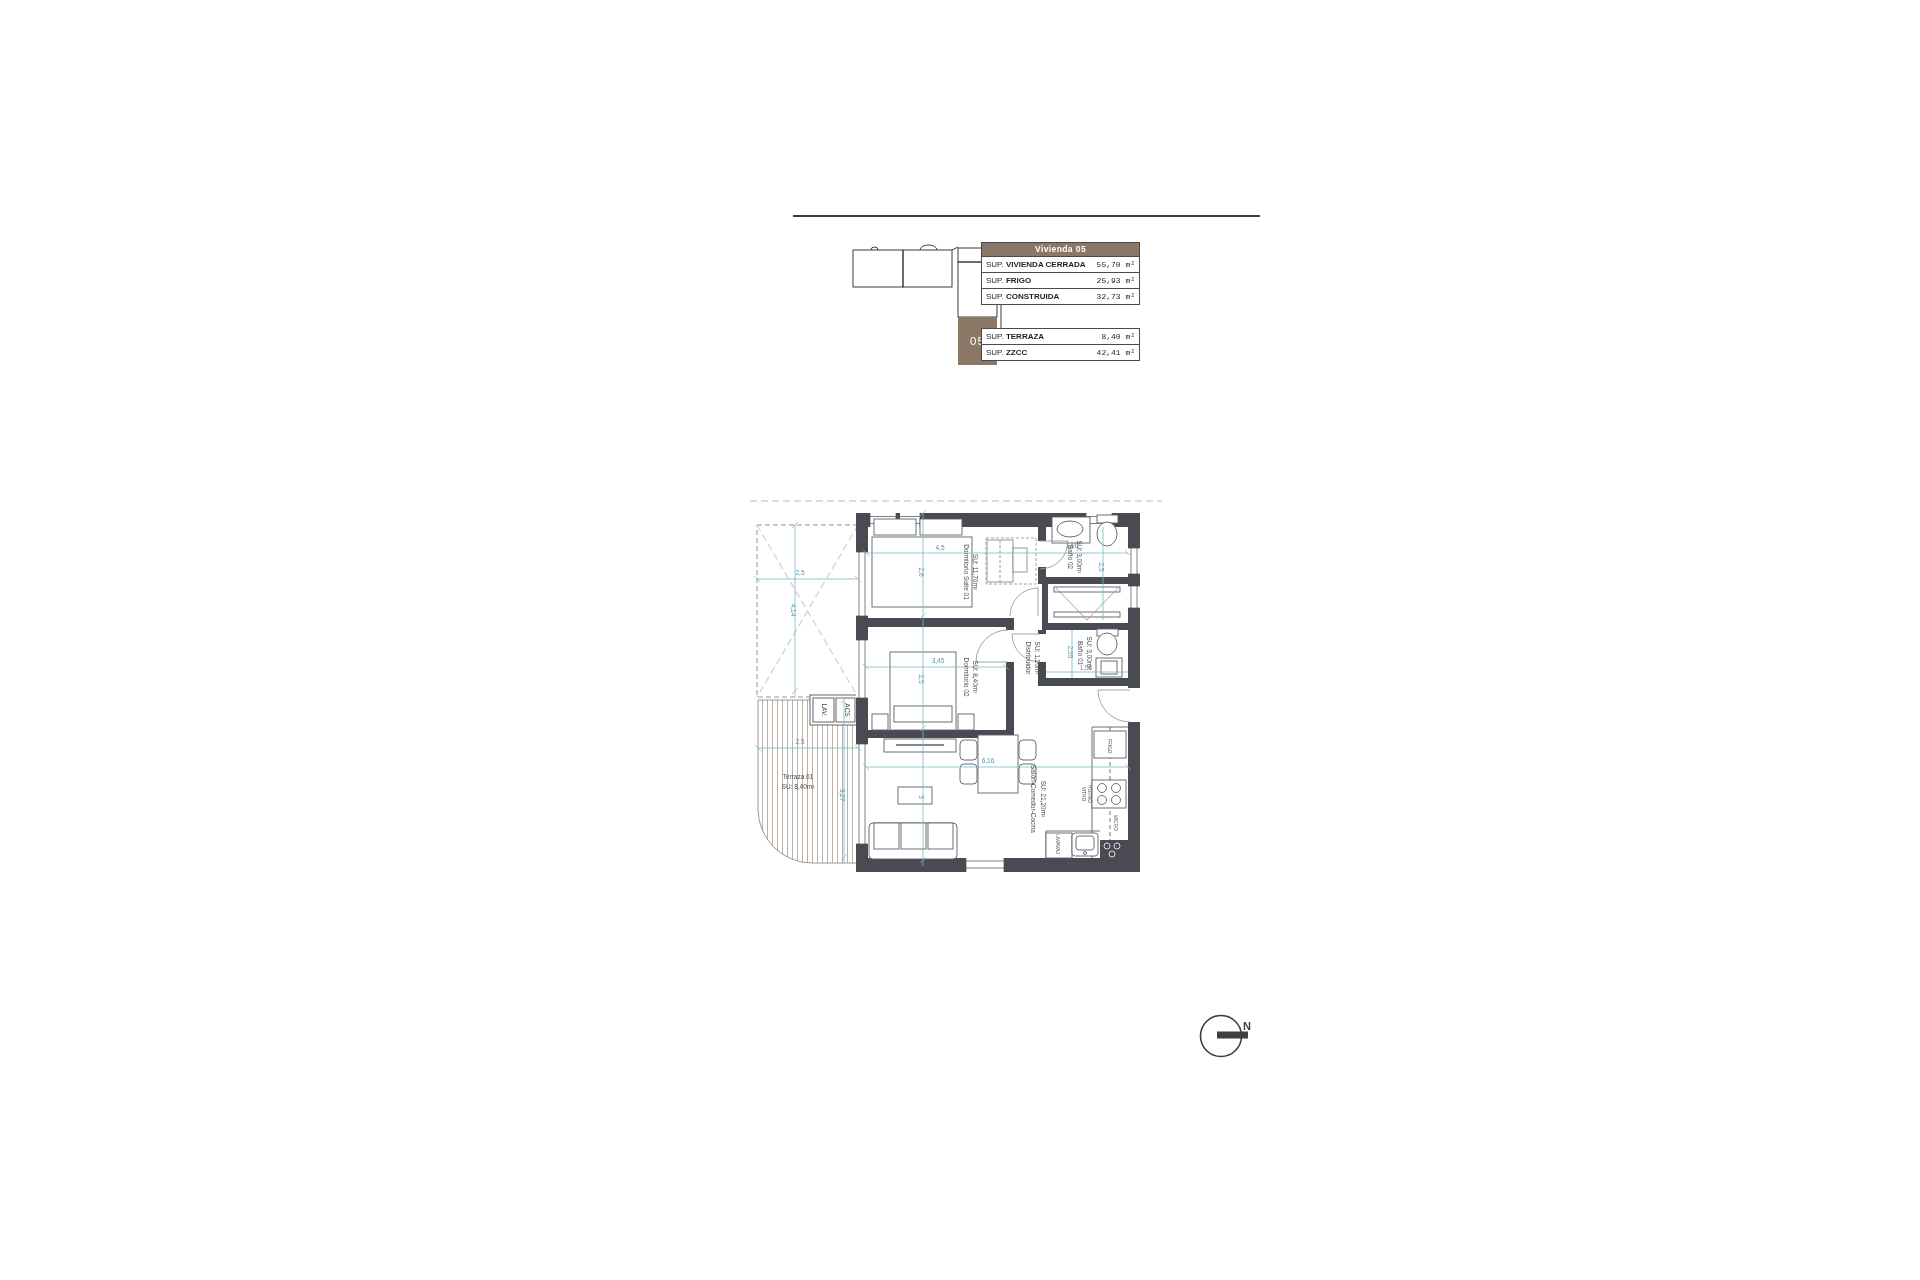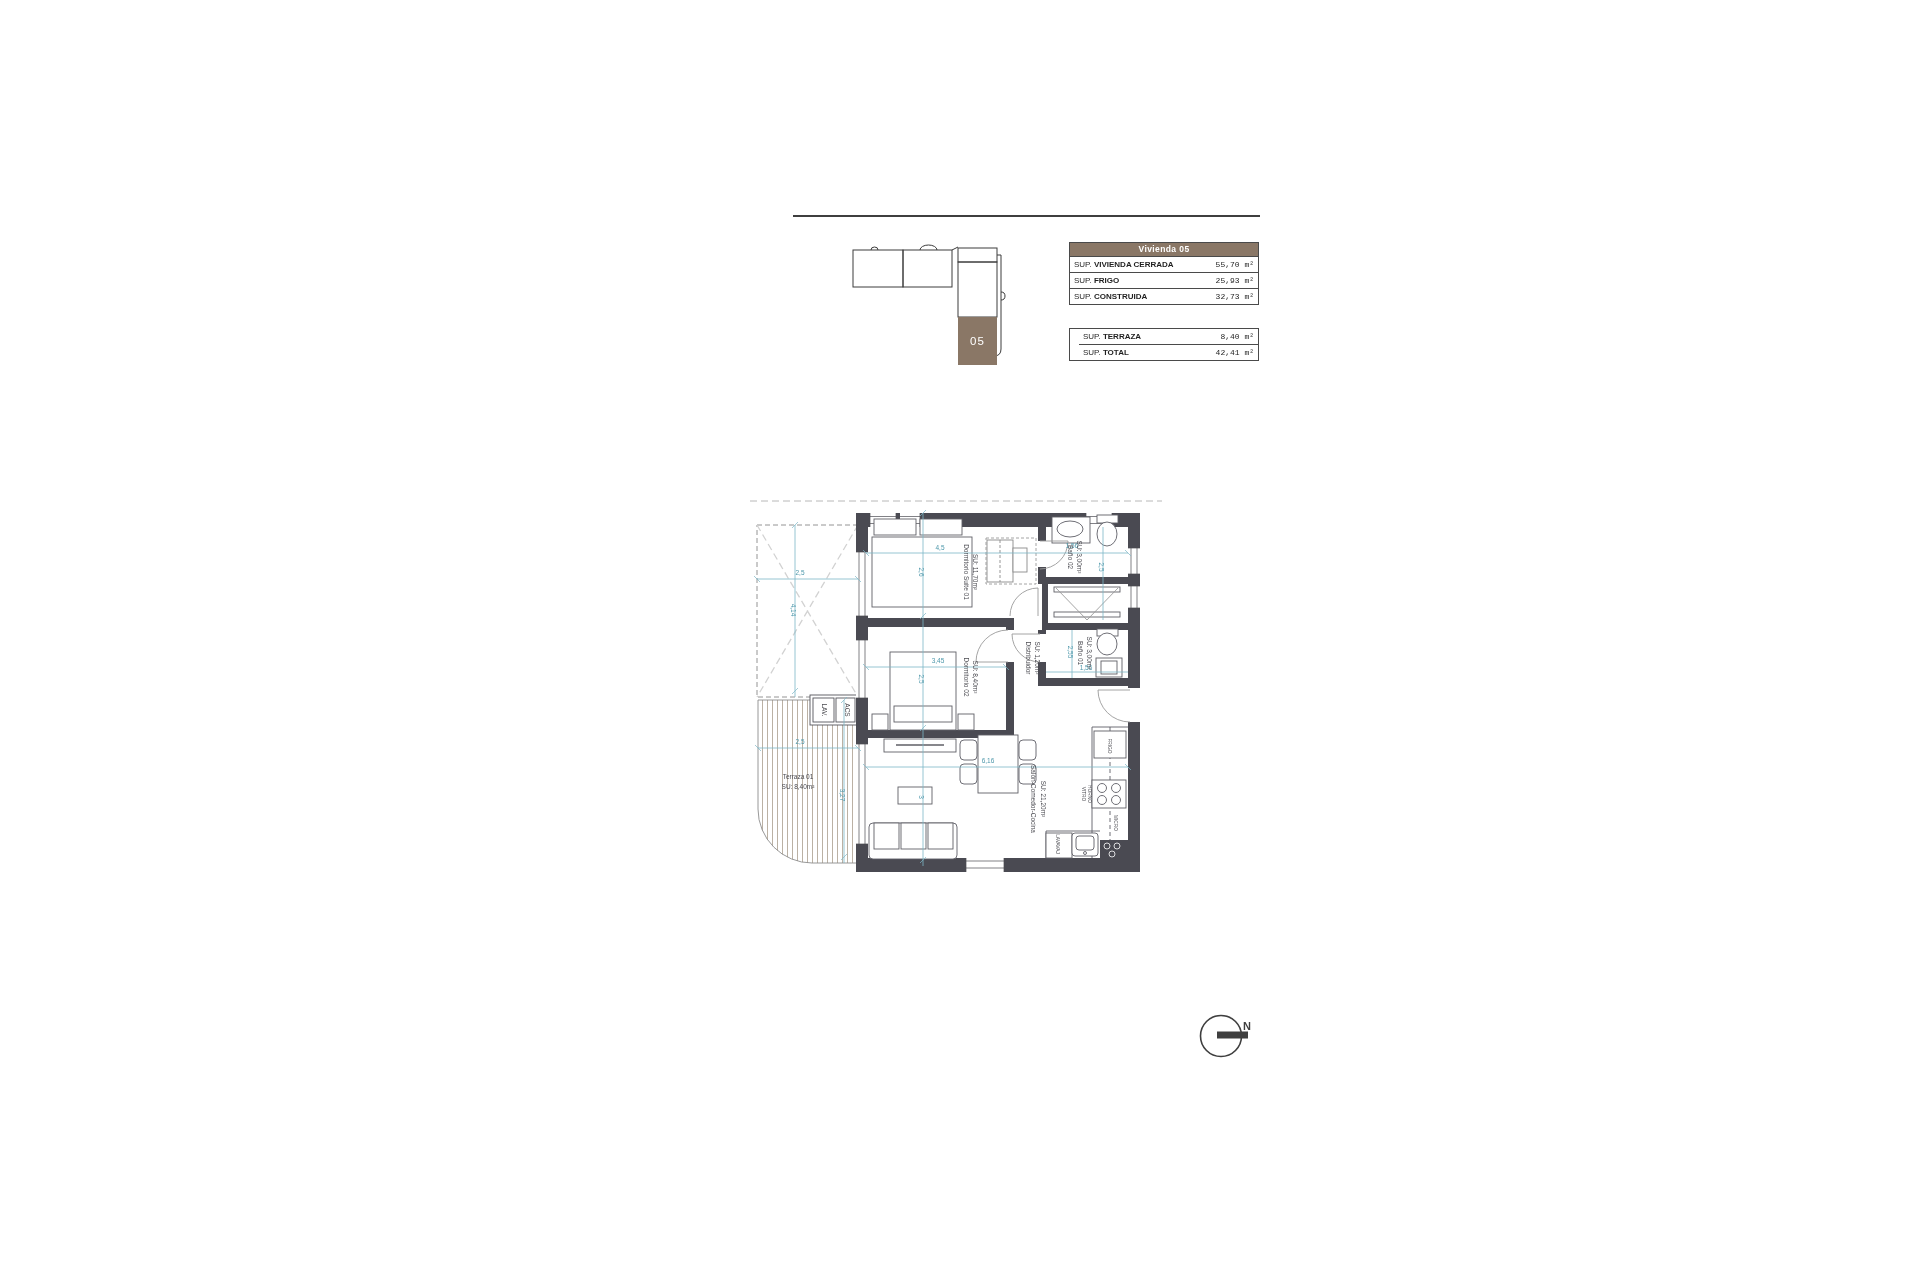--- a/index.html
+++ b/index.html
@@ -2,24 +2,24 @@
 <html><head>
 <meta charset="utf-8">
 <style>
   html,body{margin:0;padding:0;background:#fff;}
   #canvas{position:relative;width:1920px;height:1280px;background:#ffffff;overflow:hidden;
           font-family:"Liberation Sans",sans-serif;}
   .abs{position:absolute;}
   
   #divider{left:793px;top:215px;width:467px;height:2px;background:#3f3f3f;}
   
-  .stable{left:1069px;width:190px;border:1px solid #4a4a4a;background:#fff;color:#1f1f1f;
+  .stable{left:981px;width:159px;border:1px solid #4a4a4a;background:#fff;color:#1f1f1f;
           font-size:8px;box-sizing:border-box;}
   #table-main{top:242px;}
-  #table-extra{top:328px;padding-left:9px;}
+  #table-extra{top:328px;}
   .sheader{height:13px;line-height:13px;background:#8a7766;color:#fff;text-align:center;
            font-weight:bold;font-size:8.5px;letter-spacing:.4px;border-bottom:1px solid #4a4a4a;}
   .trow{display:flex;justify-content:space-between;height:15px;
         line-height:15px;border-bottom:1px solid #4a4a4a;padding:0 4px;}
   .trow:last-child{border-bottom:none;}
   .tlabel b{font-weight:bold;}
   .tvalue{white-space:nowrap;font-family:Liberation Mono, monospace;}
   svg text{font-family:"Liberation Sans",sans-serif;}
   .roomname{fill:#4a4a50;font-size:6.5px;}
   .dimtxt{fill:#4e98ab;font-size:6.5px;}
@@ -63,21 +63,21 @@
       <div class="tvalue">32,73 m²</div>
     </div>
   </div>
 
   <div id="table-extra" class="stable abs">
     <div class="trow">
       <div class="tlabel"><span>SUP.</span>&nbsp;<b>TERRAZA</b></div>
       <div class="tvalue">8,40 m²</div>
     </div>
     <div class="trow">
-      <div class="tlabel"><span>SUP.</span>&nbsp;<b>TOTAL</b></div>
+      <div class="tlabel"><span>SUP.</span>&nbsp;<b>ZZCC</b></div>
       <div class="tvalue">42,41 m²</div>
     </div>
   </div>
 
   <svg class="abs" style="left:610px;top:488px" width="560" height="400" viewBox="610 488 560 400">
     <defs>
       <pattern id="terrHatch" width="5" height="8" patternUnits="userSpaceOnUse">
         <path d="M2.5,0 V8" stroke="#b3a89a" stroke-width="0.9"></path>
       </pattern>
     </defs>

